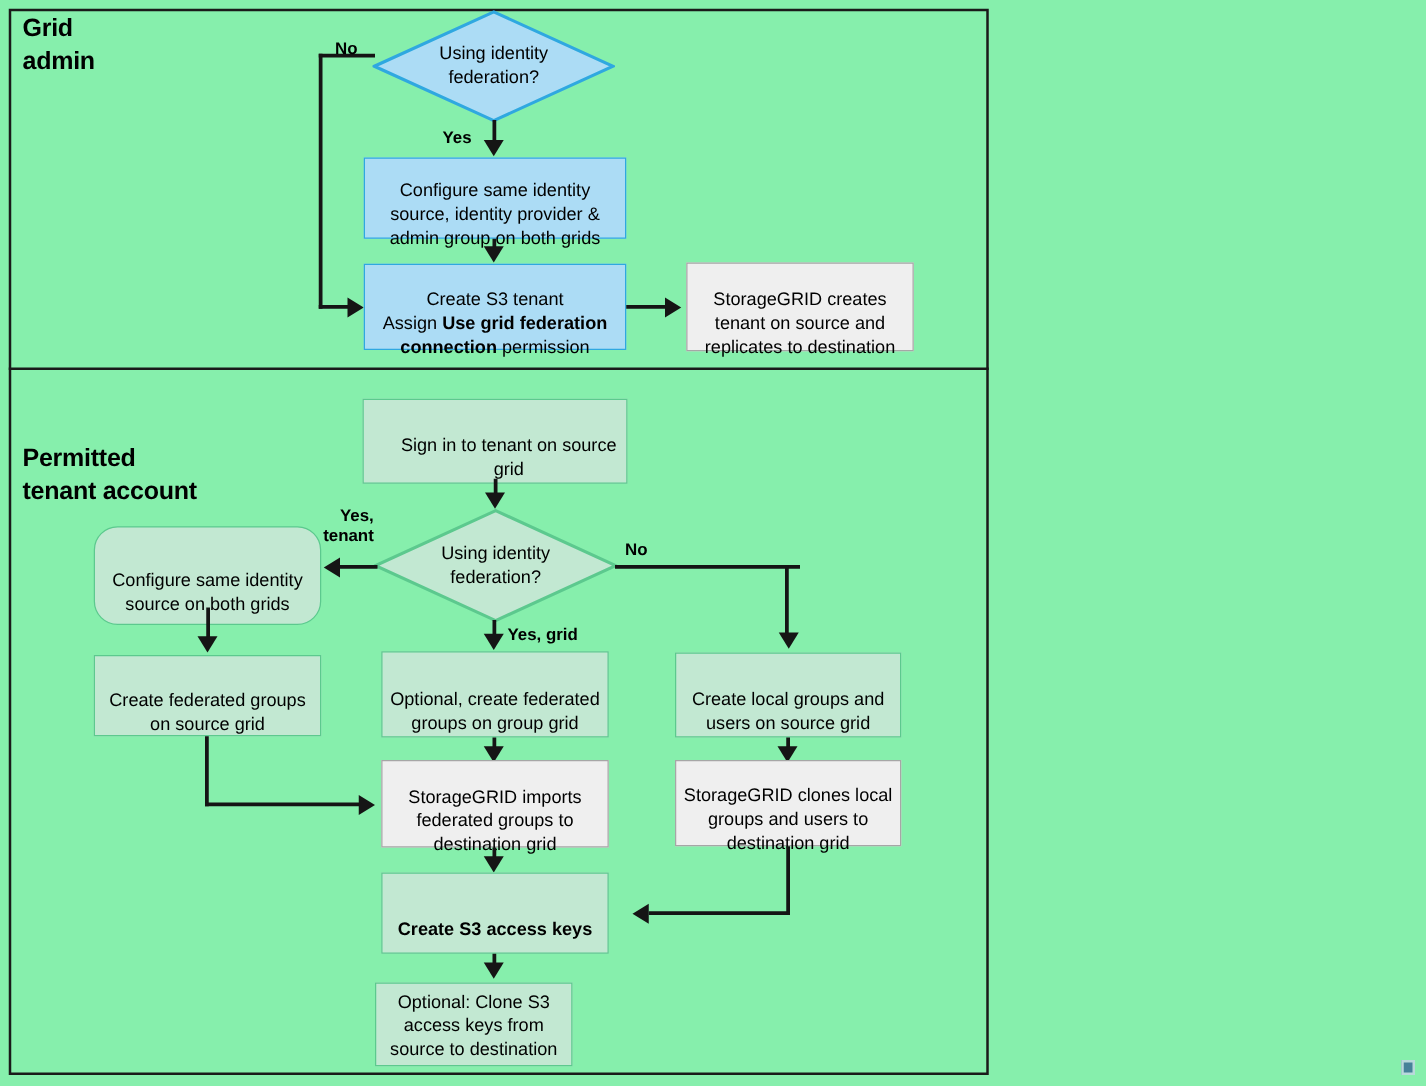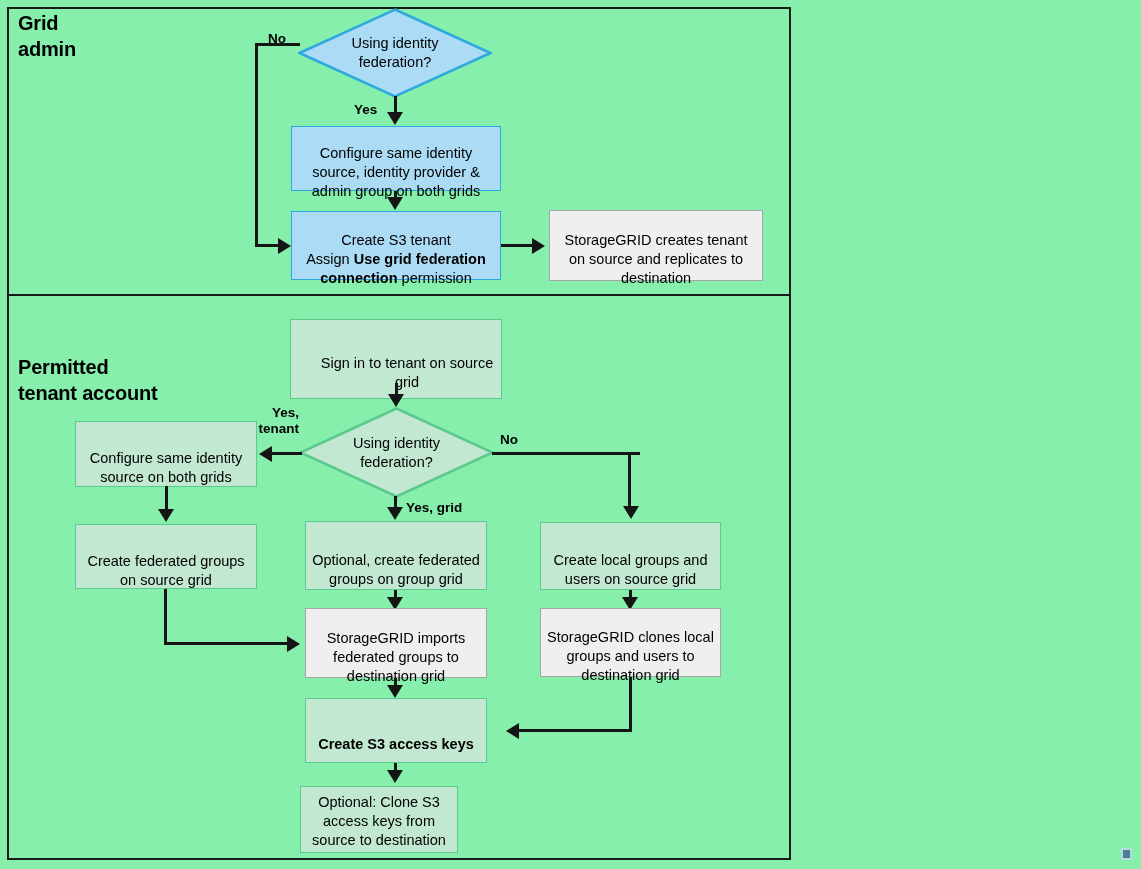--- a/index.html
+++ b/index.html
@@ -188,46 +188,46 @@
   <div class="node node-blue" style="left:291px; top:211px; width:210px; height:69px;">
     <span class="txt">
       <span>Create S3 tenant</span><br>
       <span>Assign </span><b>Use grid federation connection</b><span> permission</span>
     </span>
   </div>
 
   <div class="ln ln-h" style="left:501px; top:244px; width:33px;"></div>
   <div class="arrow arrow-right" style="left:532px; top:238px;"></div>
 
-  <div class="node node-gray" style="left:549px; top:210px; width:214px; height:71px;">
+  <div class="node node-gray" style="left:549px; top:210px; width:182px; height:71px;">
     <span class="txt">StorageGRID creates tenant on source and replicates to destination</span>
   </div>
 
-  <div class="node node-green" style="left:290px; top:319px; width:212px; height:80px;padding-left:28px;">
+  <div class="node node-green" style="left:290px; top:319px; width:212px; height:68px;padding-left:28px;">
     <span class="txt">Sign in to tenant on source grid</span>
   </div>
 
   <div class="ln ln-v" style="left:395px; top:383px; height:14px;"></div>
   <div class="arrow arrow-down" style="left:388px; top:394px;"></div>
 
   <div class="diamond" style="left:299px; top:407px; width:195px; height:91px;">
     <svg class="shape" viewBox="0 0 195 91" preserveAspectRatio="none">
       <polygon points="97.5,1.5 193.5,45.5 97.5,89.5 1.5,45.5" fill="#C2E8D2" stroke="#5CC98E" stroke-width="2.5"></polygon>
     </svg>
     <span class="txt">Using
 identity
 federation?</span>
   </div>
 
   <div class="ln ln-h" style="left:272px; top:452px; width:30px;"></div>
   <div class="arrow arrow-left" style="left:259px; top:446px;"></div>
   <div class="edge-label right-align" style="left:241px; top:405px; width:58px;">Yes,
 tenant</div>
 
-  <div class="node node-green" style="left:75px; top:421px; width:182px; height:66px;">
+  <div class="node node-green" style="left:75px; top:421px; width:182px; height:79px;border-radius:19px;">
     <span class="txt">Configure same identity source on both grids</span>
   </div>
 
   <div class="ln ln-v" style="left:165px; top:486px; height:26px;"></div>
   <div class="arrow arrow-down" style="left:158px; top:509px;"></div>
 
   <div class="node node-green" style="left:75px; top:524px; width:182px; height:65px;">
     <span class="txt">Create federated groups on source grid</span>
   </div>
 

